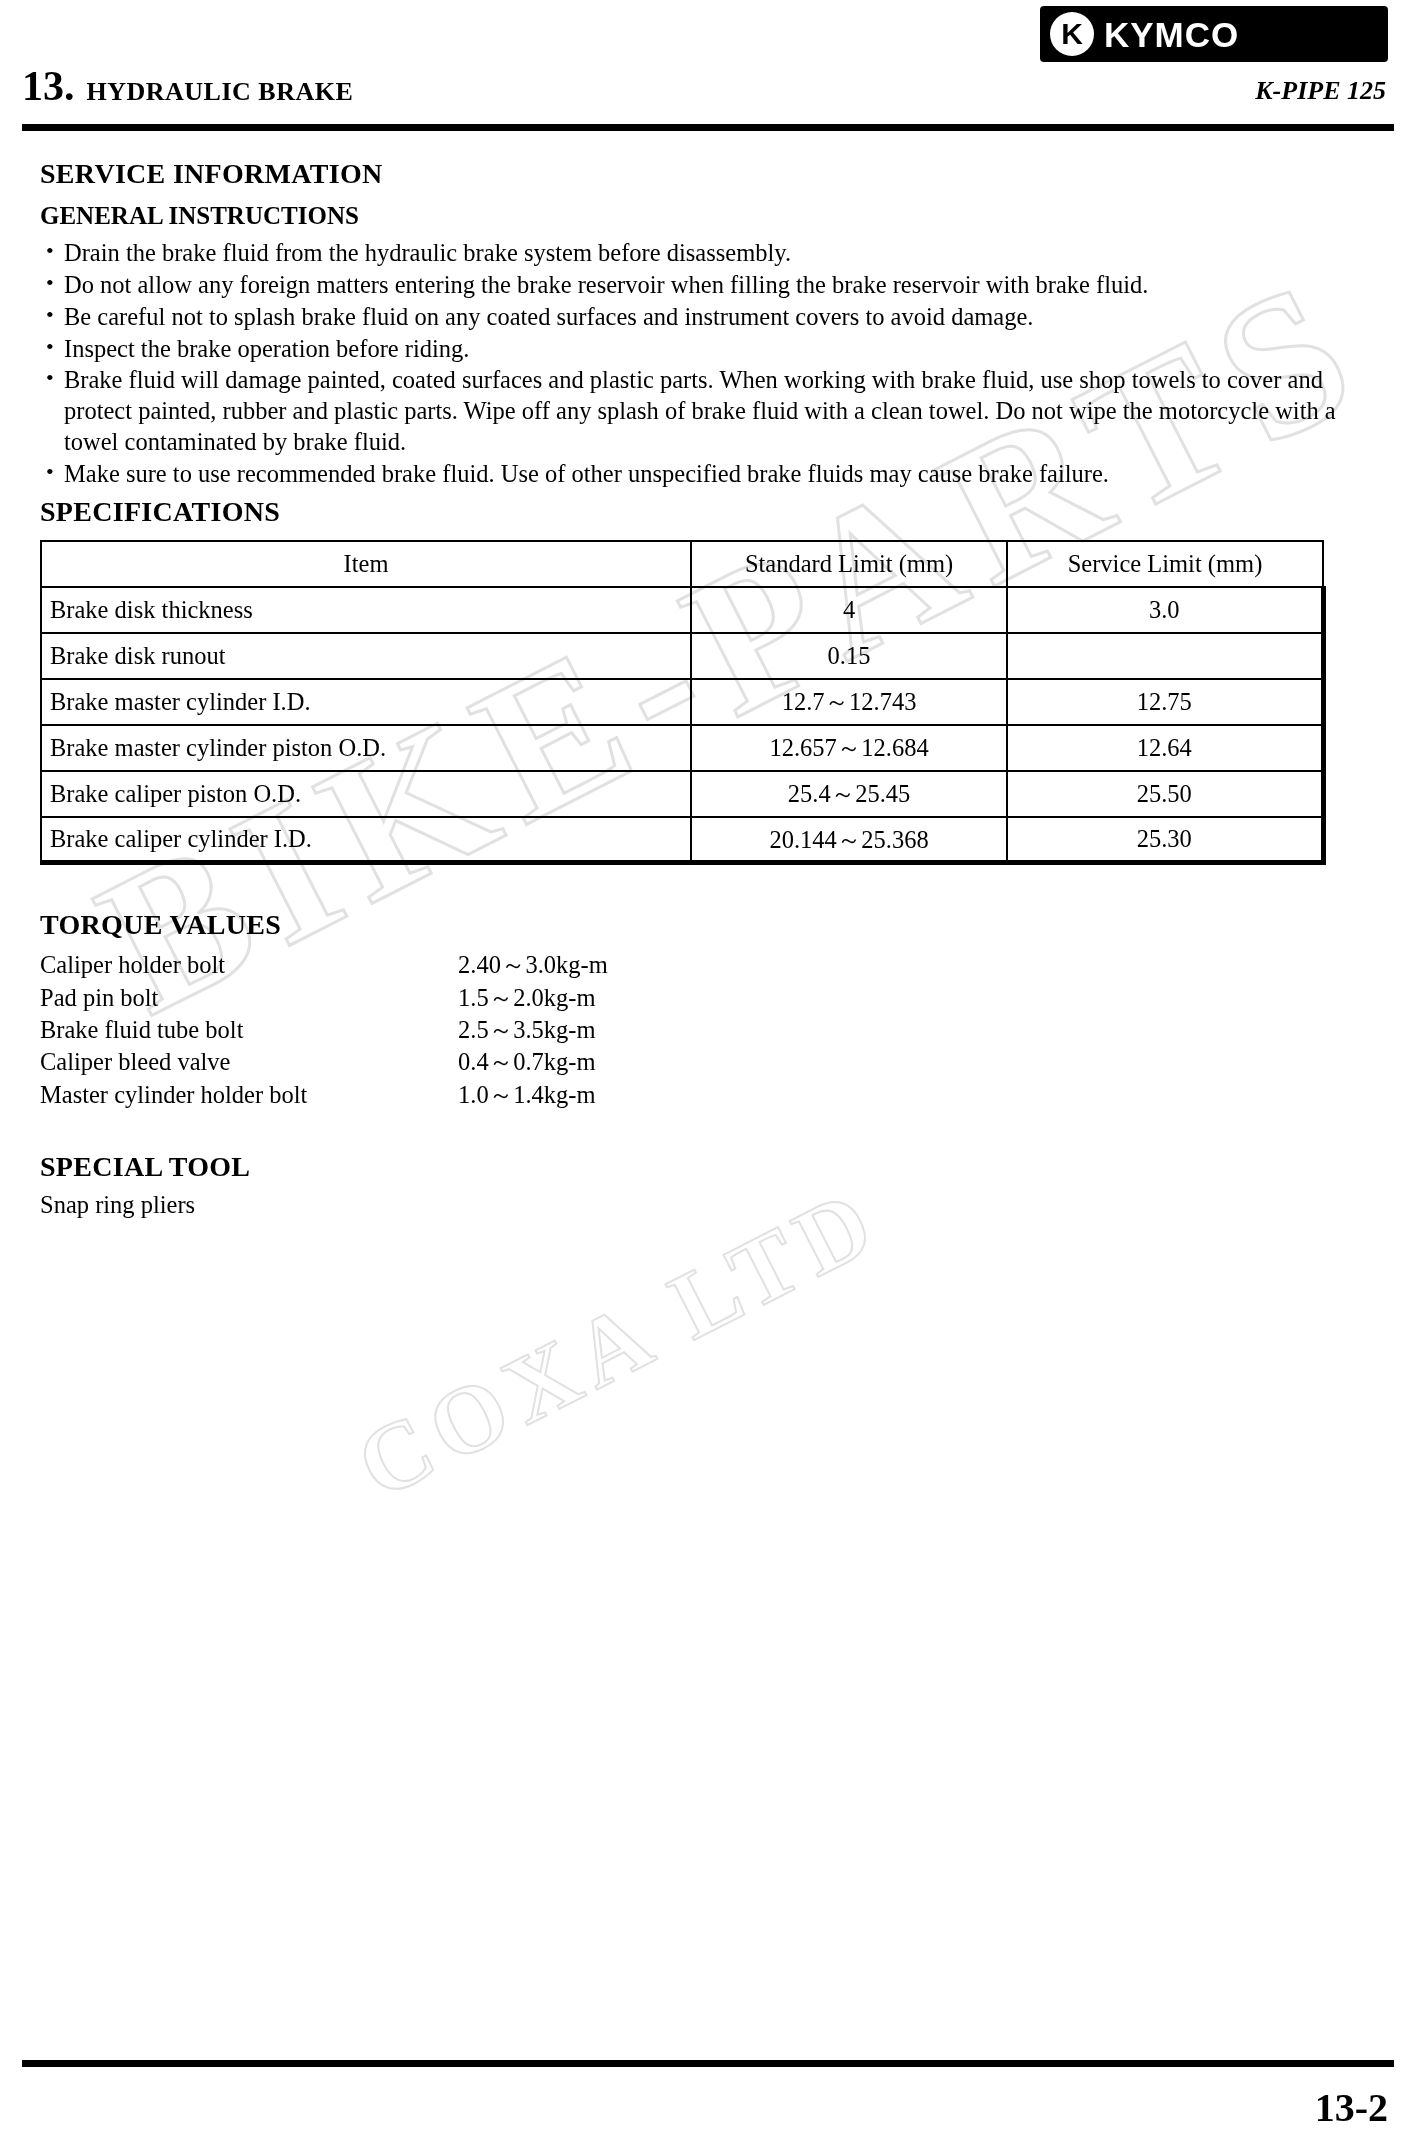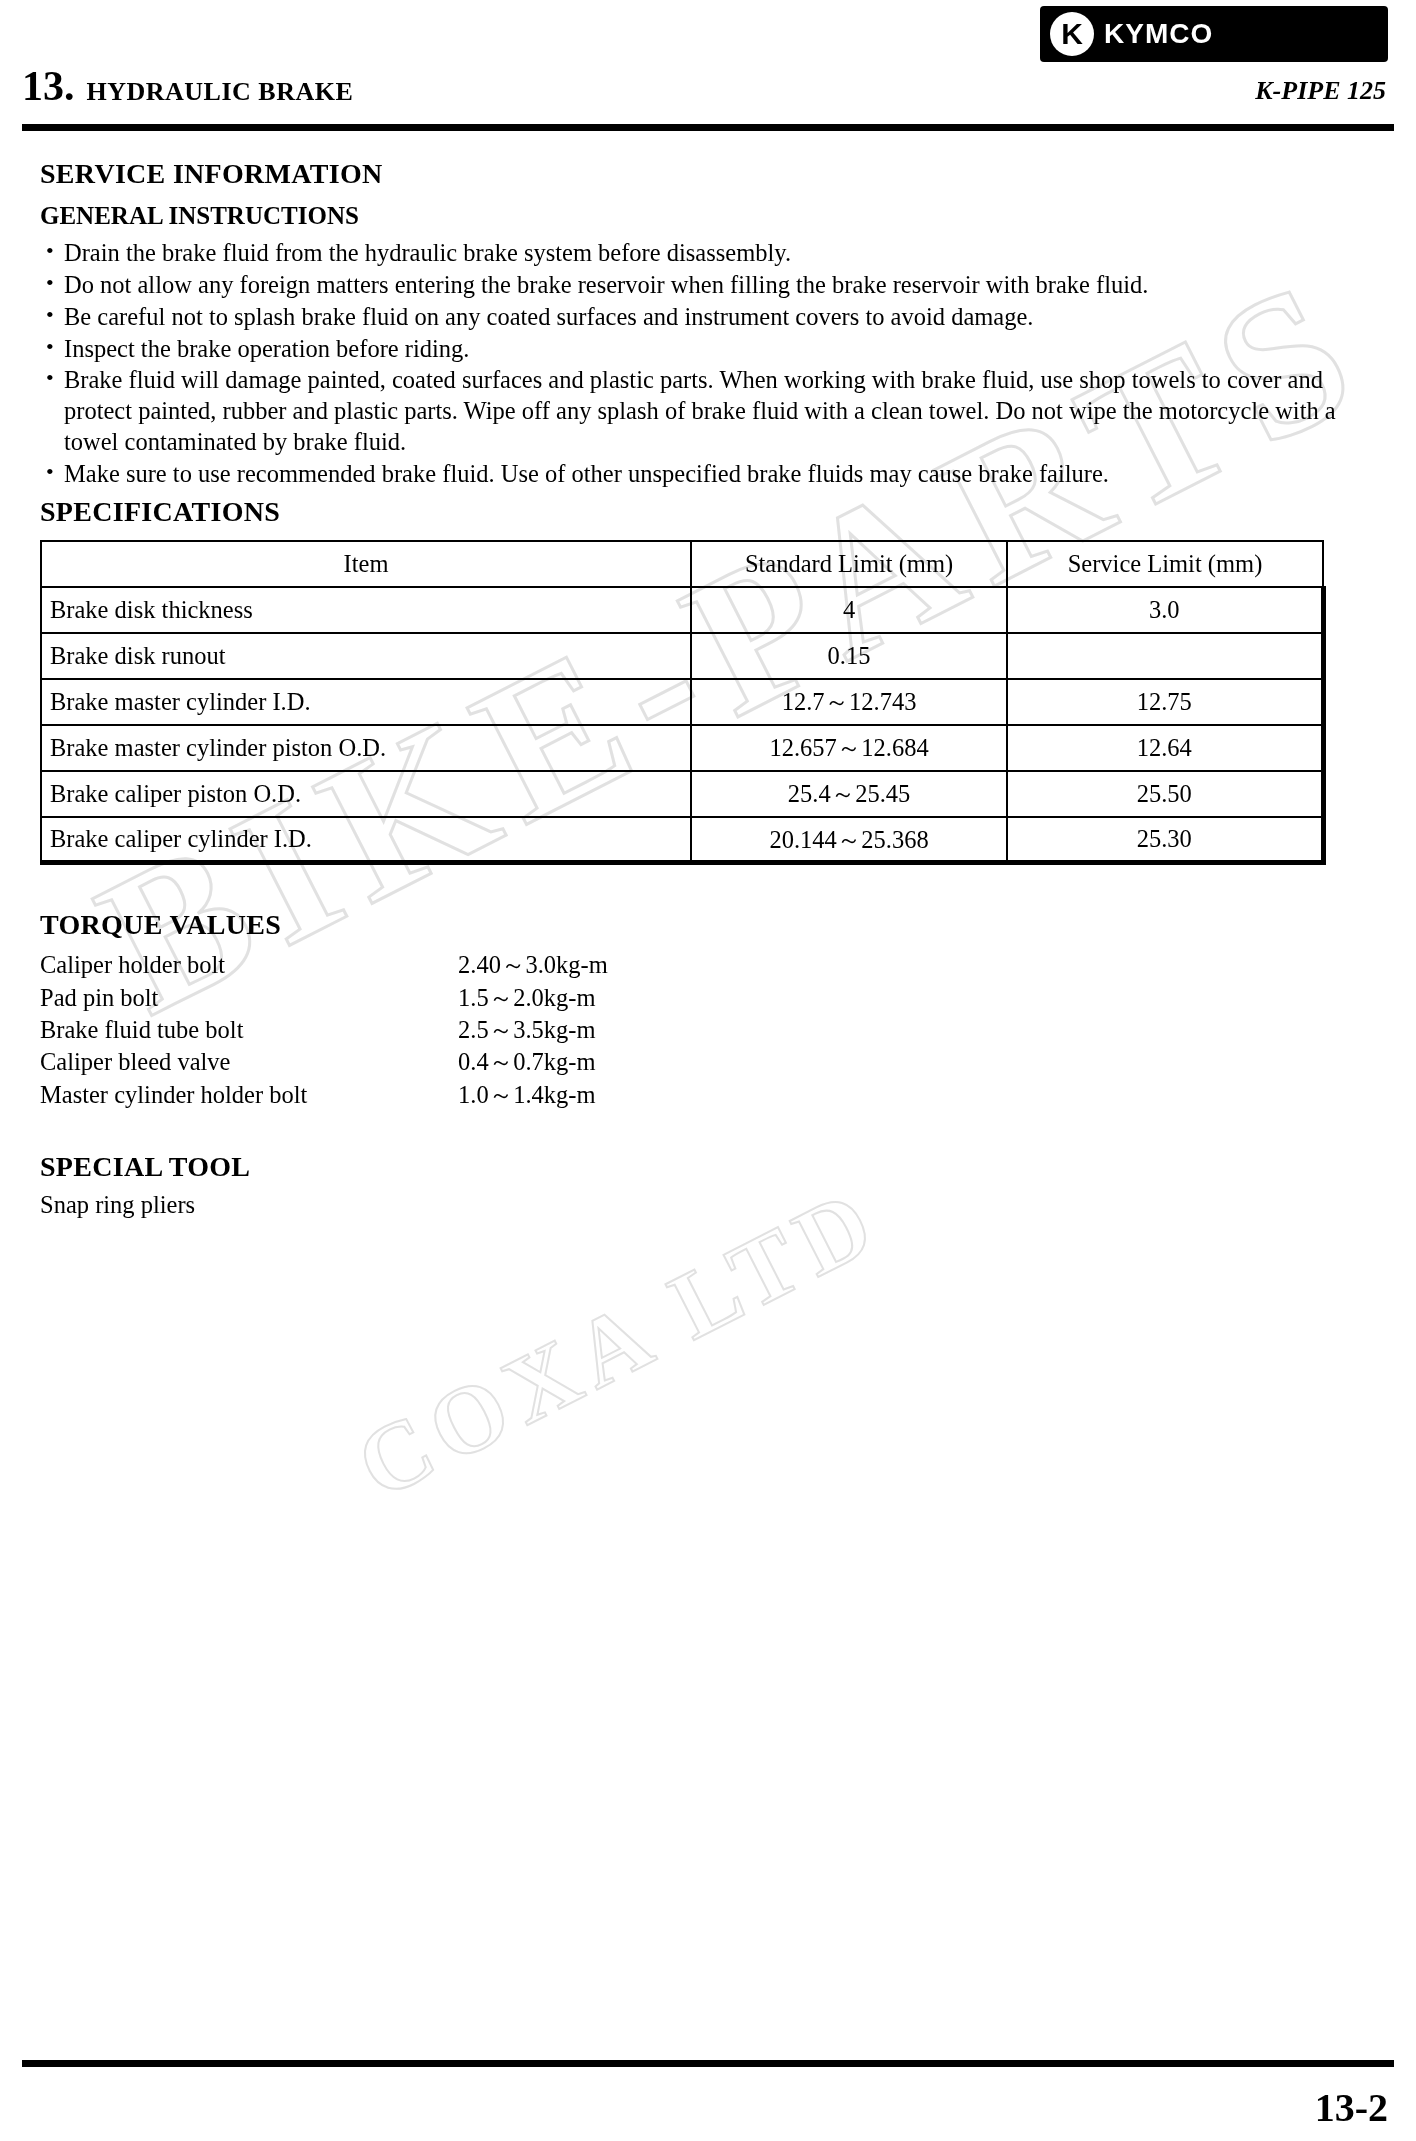--- a/index.html
+++ b/index.html
@@ -94,21 +94,21 @@
     display: flex;
     align-items: center;
     justify-content: center;
     margin-right: 10px;
     flex: none;
   }
   .logo-word {
     color: #ffffff;
     font-family: "Liberation Sans", sans-serif;
     font-weight: bold;
-    font-size: 28px;
+    font-size: 35px;
     letter-spacing: 1px;
     line-height: 1;
   }
   .chapter-line {
     position: absolute;
     left: 22px;
     top: 62px;
     display: flex;
     align-items: baseline;
   }

